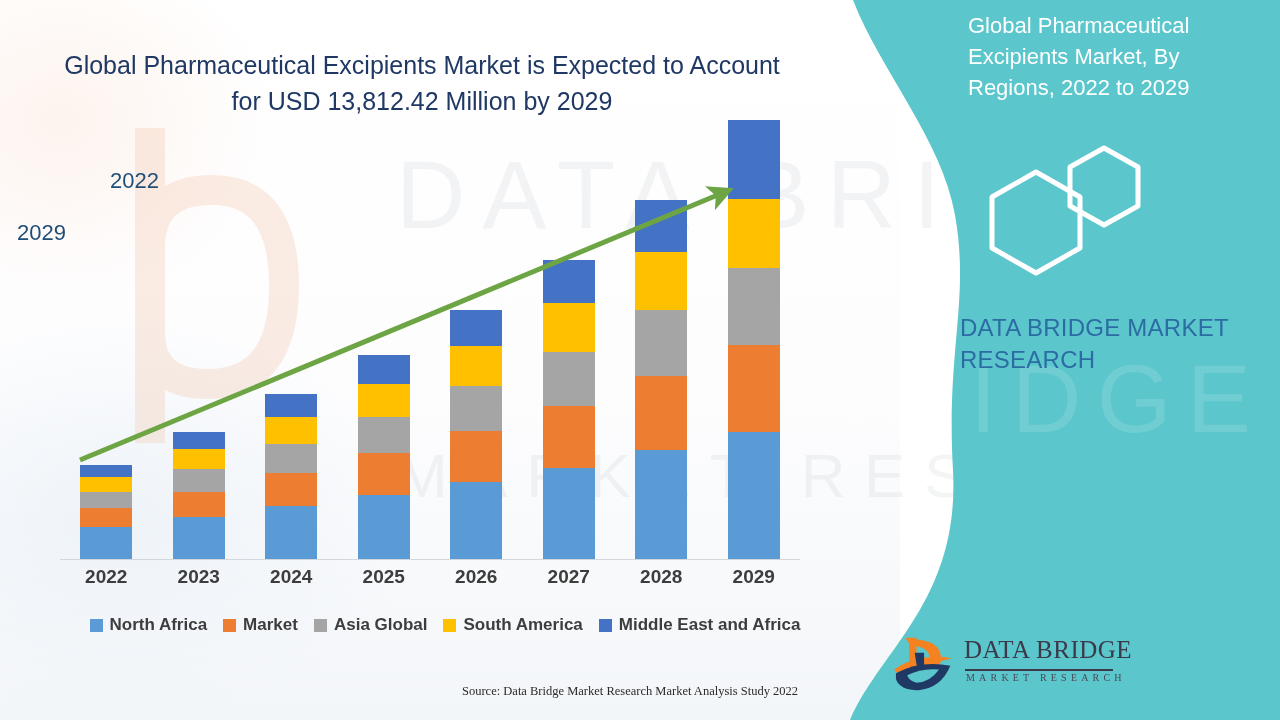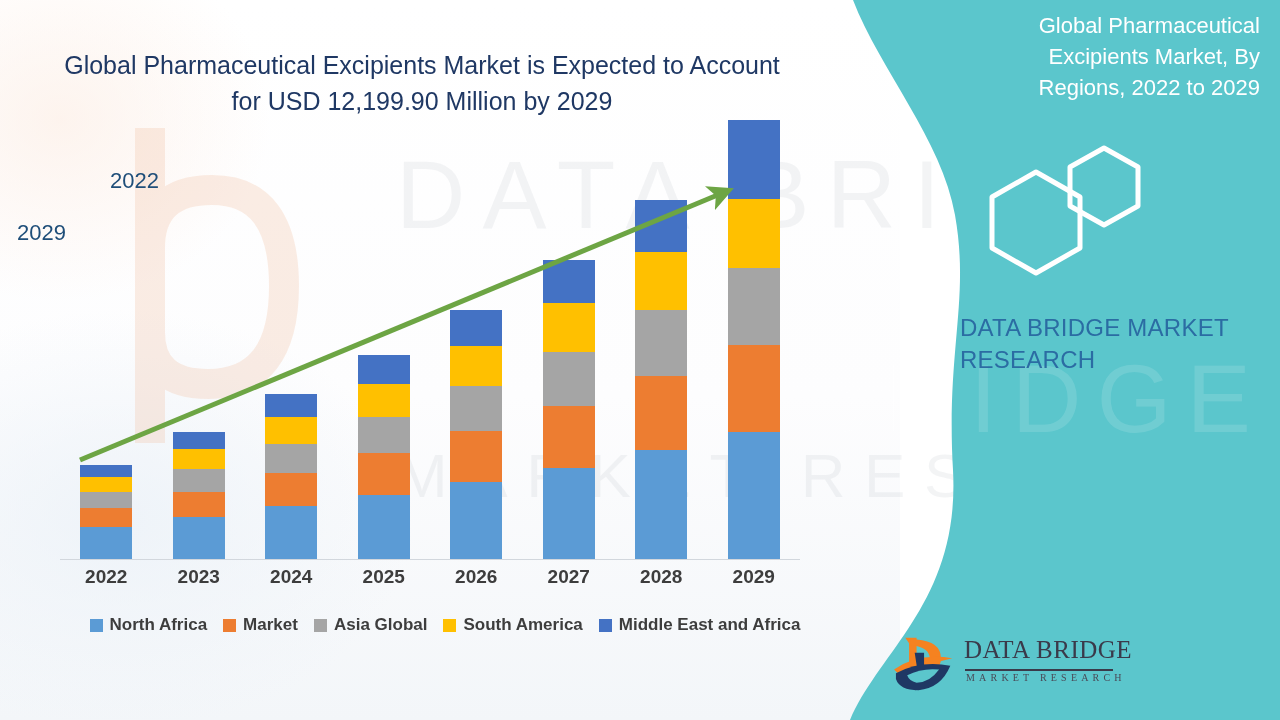--- a/index.html
+++ b/index.html
@@ -171,21 +171,21 @@
   
   .teal-panel {
     position: absolute;
     left: 820px; top: 0;
     width: 460px; height: 720px;
   }
   .panel-title {
     position: absolute;
     left: 968px; top: 10px;
     width: 292px;
-    text-align: right;
+    text-align: left;
     color: #ffffff;
     font-size: 22px;
     line-height: 1.42;
     font-weight: 400;
   }
   .hexes {
     position: absolute;
     left: 980px; top: 140px;
     width: 220px; height: 160px;
   }
@@ -256,21 +256,21 @@
 
   <div class="bg-wash"></div>
 
   <svg class="wm-mono" viewBox="0 0 300 340">
     <path d="M58 10 L58 300 M58 120 q0 -58 62 -58 q72 0 72 96 q0 98 -76 98 q-58 0 -58 -52" fill="none" stroke="#F2C4A8" stroke-width="30" stroke-linecap="square"></path>
   </svg>
 
   <div class="wm-text wm-data-bridge">DATA BRIDGE</div>
   <div class="wm-text wm-market-research">MARKET RESEARCH</div>
 
-  <div class="chart-title">Global Pharmaceutical Excipients Market is Expected to Account for USD 12,199.90 Million by 2029</div>
+  <div class="chart-title">Global Pharmaceutical Excipients Market is Expected to Account for USD 13,812.42 Million by 2029</div>
 
   <div class="plot">
     <div class="bars">
         <div class="bar-slot">
           <div class="bar" title="2022">
             <div class="seg" title="North America 2022: 1034.1" style="height: 31.9556px; background: rgb(91, 155, 213);"></div>
             <div class="seg" title="Europe 2022: 622.9" style="height: 19.2488px; background: rgb(237, 125, 49);"></div>
             <div class="seg" title="Asia Pacific 2022: 519.6" style="height: 16.0566px; background: rgb(165, 165, 165);"></div>
             <div class="seg" title="South America 2022: 467" style="height: 14.4312px; background: rgb(255, 192, 0);"></div>
             <div class="seg" title="Middle East and Africa 2022: 415.2" style="height: 12.8305px; background: rgb(68, 114, 196);"></div>
@@ -379,20 +379,21 @@
       <div class="legend-item">
         <span class="legend-swatch" style="background: rgb(255, 192, 0);"></span>
         <span class="legend-label">South America</span>
       </div>
       <div class="legend-item">
         <span class="legend-swatch" style="background: rgb(68, 114, 196);"></span>
         <span class="legend-label">Middle East and Africa</span>
       </div>
     </div>
 
+  <div class="footer-right">Source: Data Bridge Market Research Market Analysis Study 2022</div>
 
   <svg class="teal-panel" viewBox="0 0 460 720" preserveAspectRatio="none">
     <path d="M33,0 L460,0 L460,720 L30,720
              C 60,650 140,600 133,470
              C 126,350 150,300 135,215
              C 122,140 60,70 33,0 Z" fill="#5BC6CC"></path>
   </svg>
 
   <div class="panel-wm" style="left:806px; top:344px;">BRIDGE</div>
 

